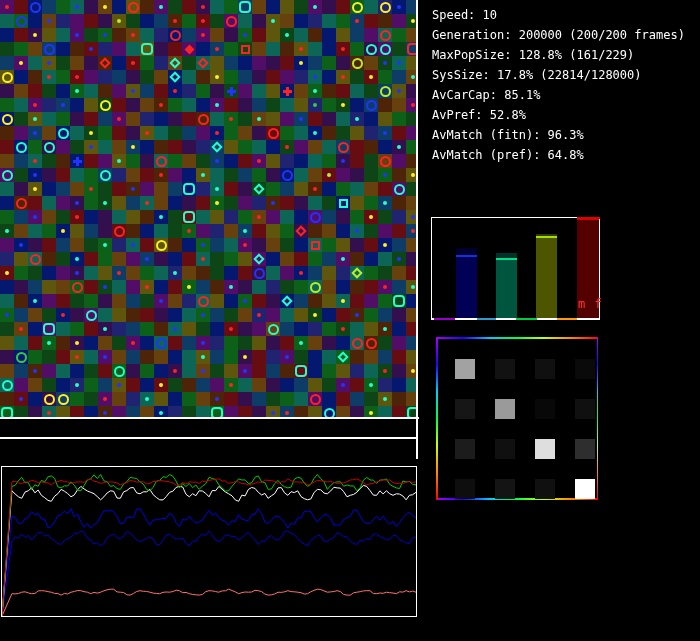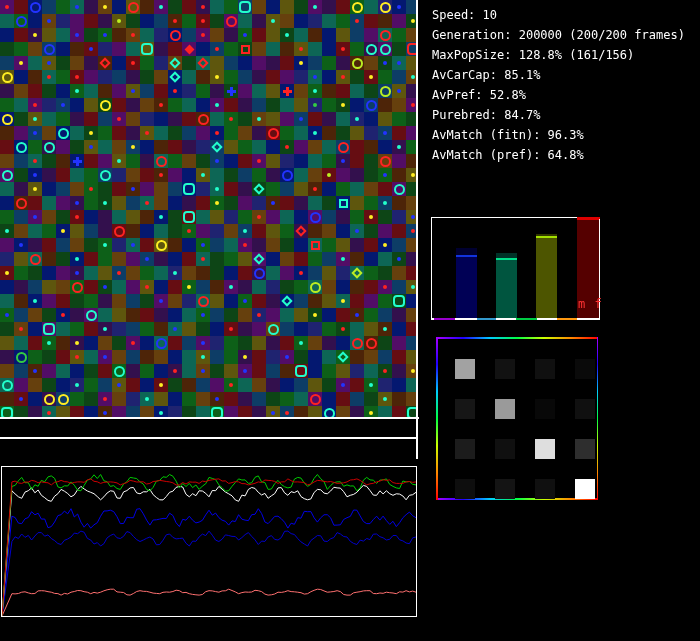--- a/index.html
+++ b/index.html
@@ -1189,24 +1189,24 @@
       <div class="org" style="border: 2px solid rgb(34, 255, 204); border-radius: 4px; width: 12px; height: 12px; left: 407px; top: 407px;"></div>
     </div>
 
   <div class="wline" id="v-right"></div>
   <div class="wline" id="h-div1"></div>
   <div class="wline" id="h-div2"></div>
 
   <div id="stats">
     <div class="stat-line">Speed: 10</div>
     <div class="stat-line">Generation: 200000 (200/200 frames)</div>
-    <div class="stat-line">MaxPopSize: 128.8% (161/156)</div>
+    <div class="stat-line">MaxPopSize: 128.8% (161/229)</div>
+    <div class="stat-line">SysSize: 17.8% (22814/128000)</div>
     <div class="stat-line">AvCarCap: 85.1%</div>
     <div class="stat-line">AvPref: 52.8%</div>
-    <div class="stat-line">Purebred: 84.7%</div>
     <div class="stat-line">AvMatch (fitn): 96.3%</div>
     <div class="stat-line">AvMatch (pref): 64.8%</div>
   </div>
 
   <div id="barchart">
 
   <div class="part" style="left: 0px; top: 0px; width: 1px; height: 103px; background: rgb(255, 255, 255);"></div>
       <div class="part" style="left: 168px; top: 0px; width: 1px; height: 103px; background: rgb(255, 255, 255);"></div>
       <div class="part" style="left: 0px; top: 0px; width: 146px; height: 1px; background: rgb(255, 255, 255);"></div>
       <div class="part" style="left: 146px; top: 0px; width: 23px; height: 2px; background: rgb(221, 0, 0);"></div>

